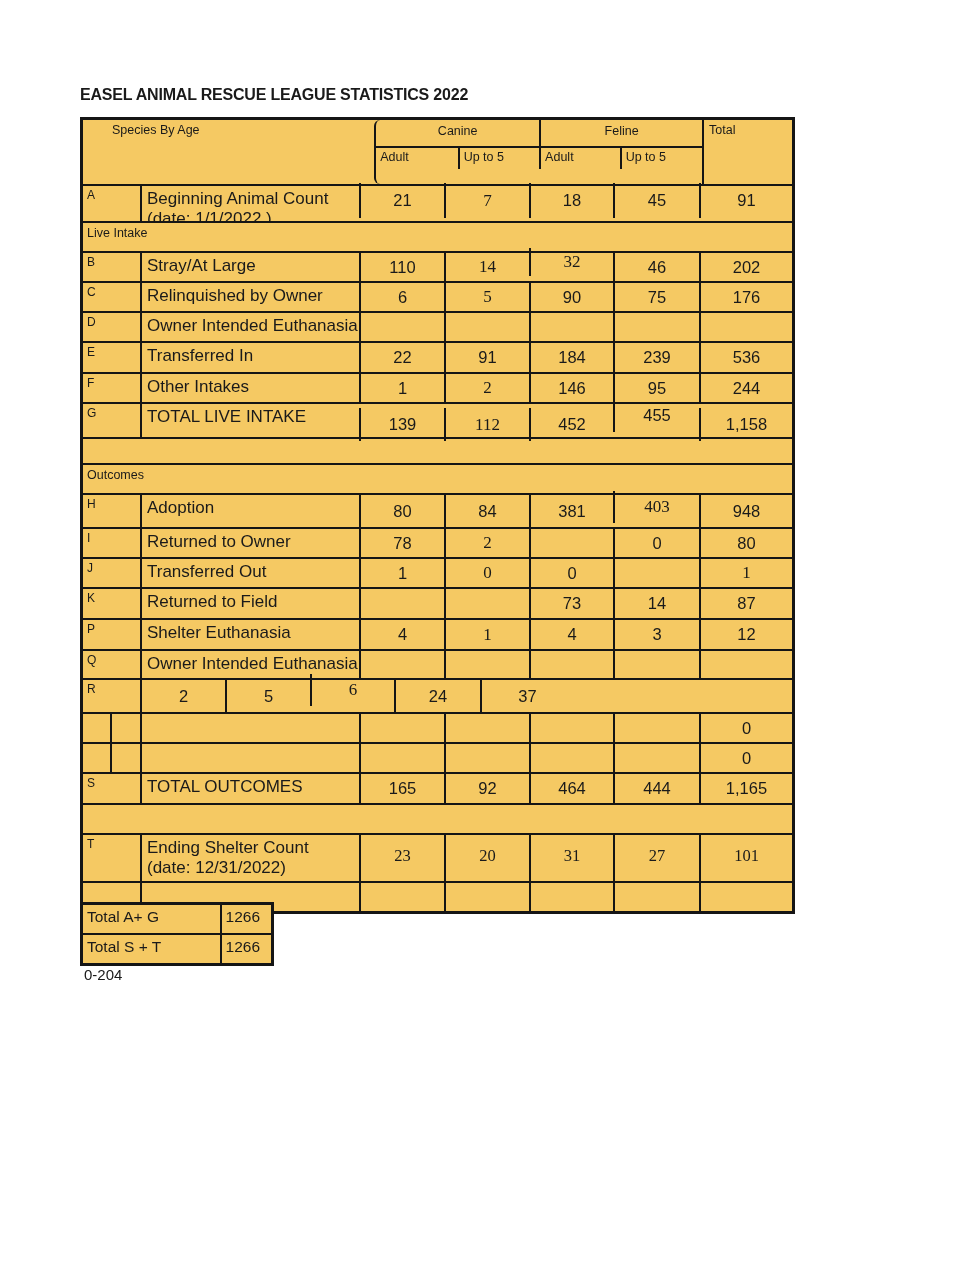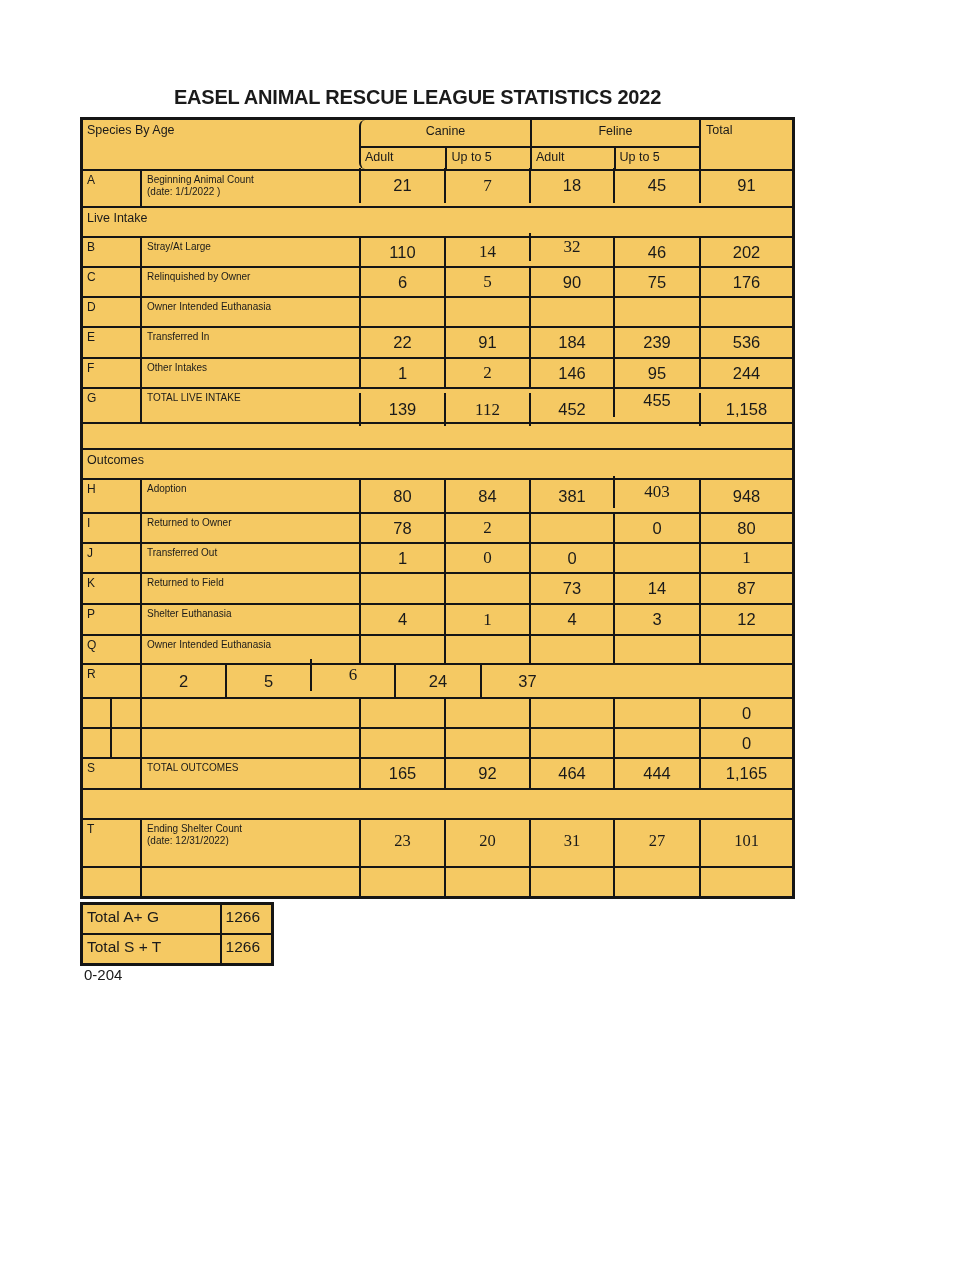--- a/index.html
+++ b/index.html
@@ -3,37 +3,37 @@
 <meta charset="utf-8">
 <style>
   :root{
     --fill:#F5C963;
     --bd:#151515;
     --txt:#1a1a1a;
   }
   html,body{margin:0;padding:0;background:#fff;}
   .page{position:relative;width:980px;height:1268px;background:#fff;overflow:hidden;
         font-family:"Liberation Sans","DejaVu Sans",sans-serif;color:var(--txt);}
-  .title{position:absolute;top:86px;left:80px;width:675px;text-align:center;
-         font-size:20px;font-weight:600;letter-spacing:-0.2px;white-space:nowrap;}
+  .title{position:absolute;top:86px;left:80px;width:675px;
+         font-size:16px;font-weight:600;letter-spacing:-0.2px;white-space:nowrap;}
   
   .tbl{position:absolute;top:117px;left:80px;width:715px;box-sizing:border-box;
        border:3px solid var(--bd);background:var(--fill);}
   .row{display:flex;border-top:2px solid var(--bd);}
   .row:first-child{border-top:none;}
   .cell{box-sizing:border-box;border-left:2px solid var(--bd);overflow:hidden;}
   .cell:first-child{border-left:none;}
   .letter{width:57px;font-size:12px;padding:2px 0 0 4px;}
-  .desc{width:219px;font-size:10px;line-height:1.18;padding:3px 0 0 5px;}
+  .desc{width:219px;font-size:17px;line-height:1.18;padding:3px 0 0 5px;}
   .num{display:flex;align-items:center;justify-content:center;font-size:16.5px;}
   .v1{width:85px}.v2{width:85px}.v3{width:84px}.v4{width:86px}.vt{width:93px}
   .serif{font-family:"Liberation Serif","DejaVu Serif",serif;font-size:17px;}
   .full{width:709px;font-size:12.5px;padding:3px 0 0 4px;}
   
-  .hdr{height:49px;}
+  .hdr{height:64px;padding-left:25px;}
   .h-species{width:276px;font-size:12.5px;padding:3px 0 0 4px;}
   .h-group{width:340px;display:flex;flex-direction:column;border-radius:6px;}
   .h-top{display:flex;height:26px;border-bottom:2px solid var(--bd);}
   .h-animal{box-sizing:border-box;font-size:12.5px;text-align:center;padding-top:4px;}
   .h-animal.c{width:170px;}
   .h-animal.f{width:170px;border-left:2px solid var(--bd);}
   .h-bot{display:flex;height:21px;}
   .h-sub{box-sizing:border-box;font-size:12.5px;padding:2px 0 0 4px;border-left:2px solid var(--bd);}
   .h-sub:first-child{border-left:none;}
   .hs1{width:85px}.hs2{width:85px}.hs3{width:84px}.hs4{width:86px}

